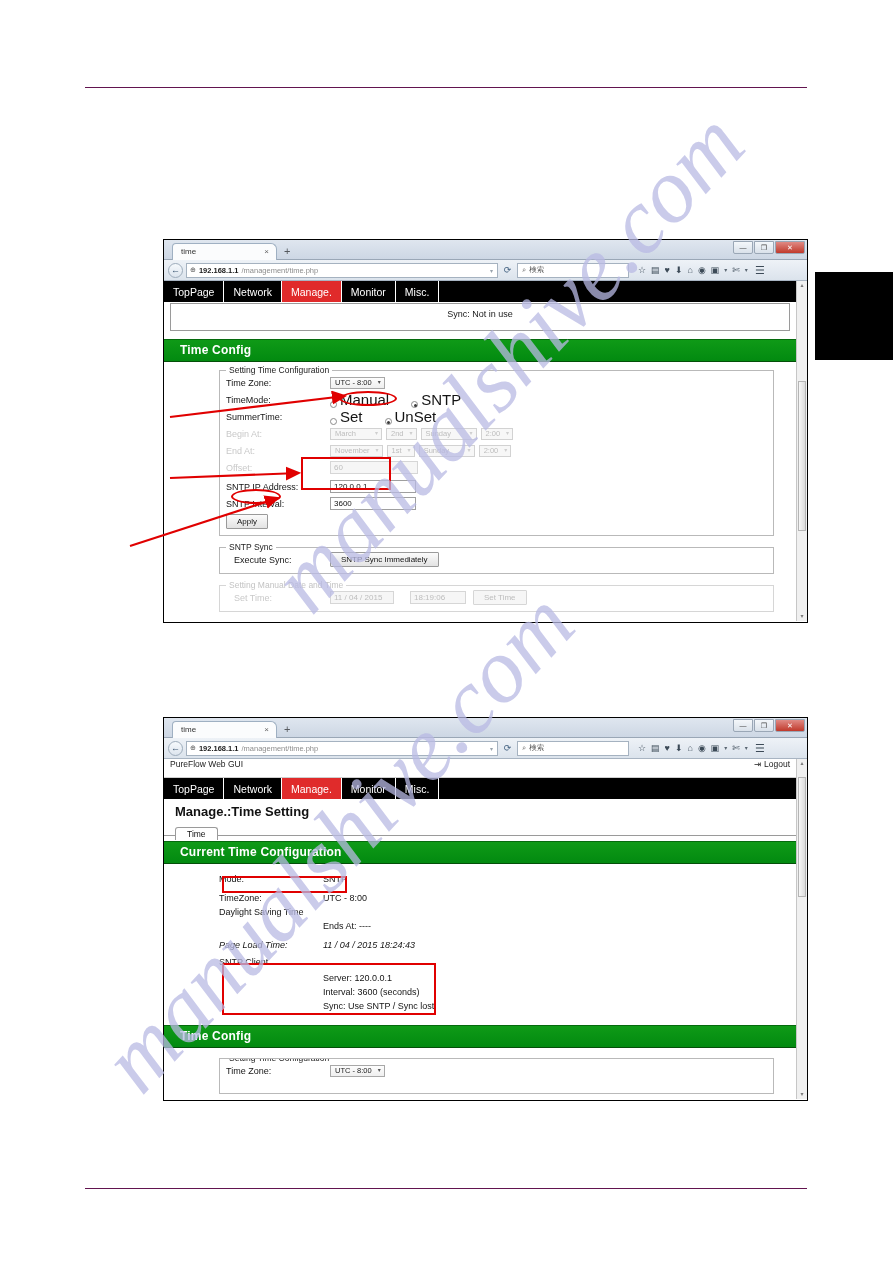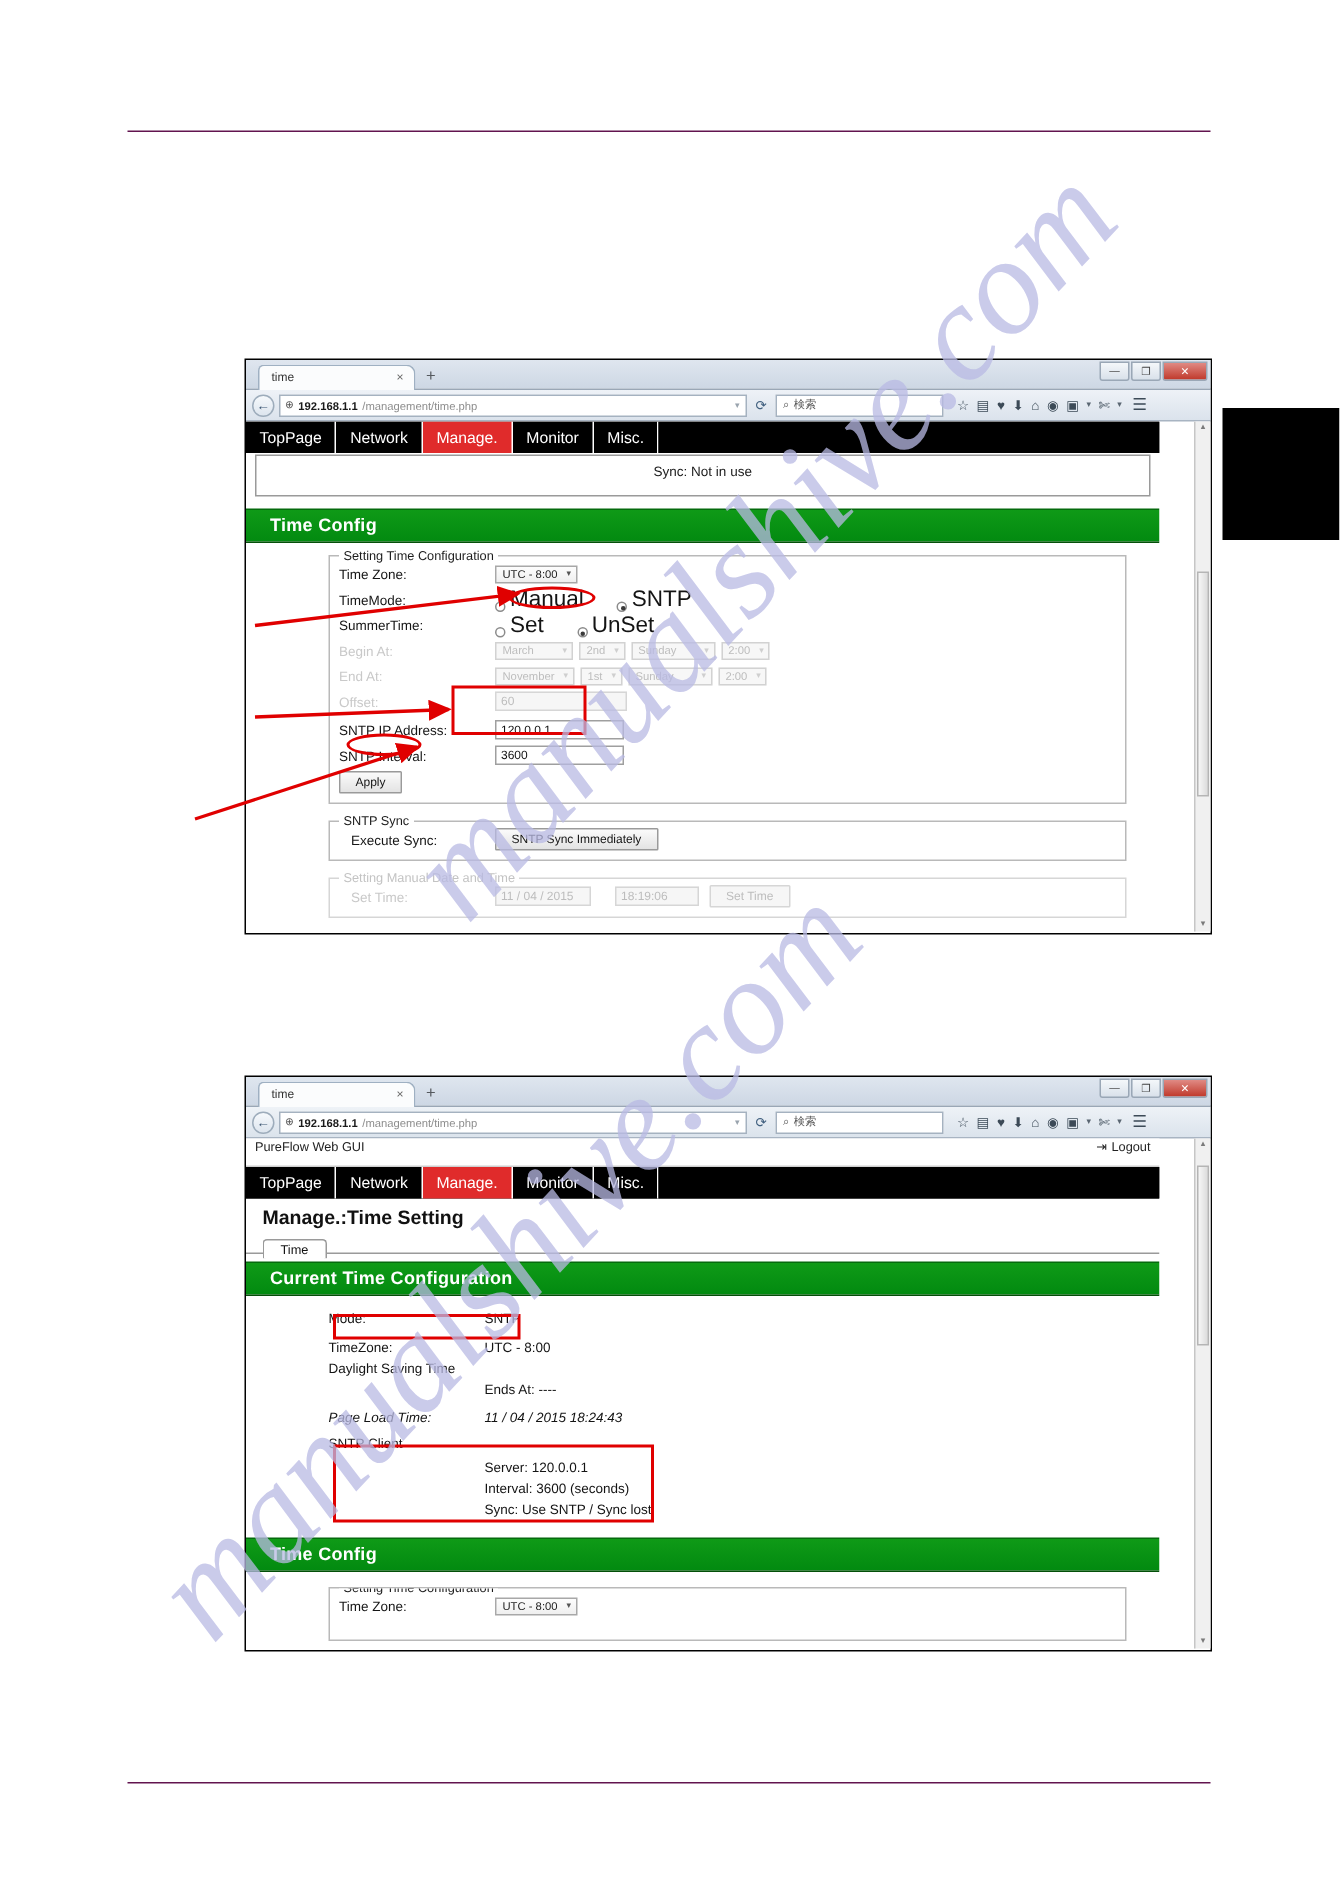--- a/index.html
+++ b/index.html
@@ -125,21 +125,21 @@
     border: 1px solid #a5b2c0;
     display: flex; align-items: center; gap: 3px;
     padding: 0 4px; font-size: 7.5px; color: #555;
   }
   .tbicons { display:flex; align-items:center; gap: 5px; margin-left: 6px; }
   .tbicons .ic { font-size: 9px; color: #3c4a57; line-height: 9px; }
   .tbicons .ic.small { font-size: 6px; color:#5a6672;}
   .tbicons .ic.menu { font-size: 11px; margin-left: 2px;}
 
   
-  .viewport { position: relative; height: calc(100% - 42px); display:flex;gap:23px; }
+  .viewport { position: relative; height: calc(100% - 42px); display:flex; }
   .pagearea { flex: 1 1 auto; position: relative; overflow: hidden; background:#fff; }
   .vscroll {
     flex: 0 0 11px; background: #f0f0f0; border-left: 1px solid #c6c6c6;
     position: relative;
   }
   .vscroll .arrow { font-size: 6px; color: #7a7a7a; text-align:center; line-height:9px; height: 9px;}
   .vscroll .arrow.bottom { position:absolute; bottom: 0; left:0; right:0;}
   .vscroll .thumb {
     position: absolute; left: 1px; right: 1px;
     background: linear-gradient(90deg,#f7f7f7,#dcdcdc);

